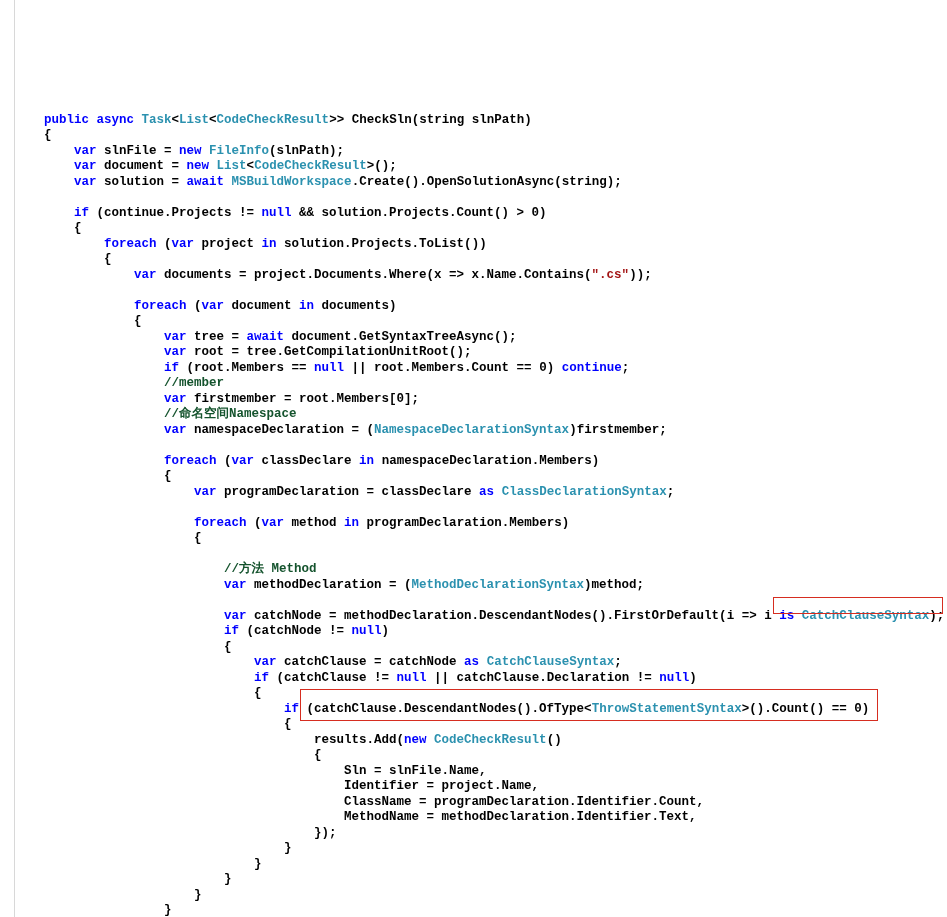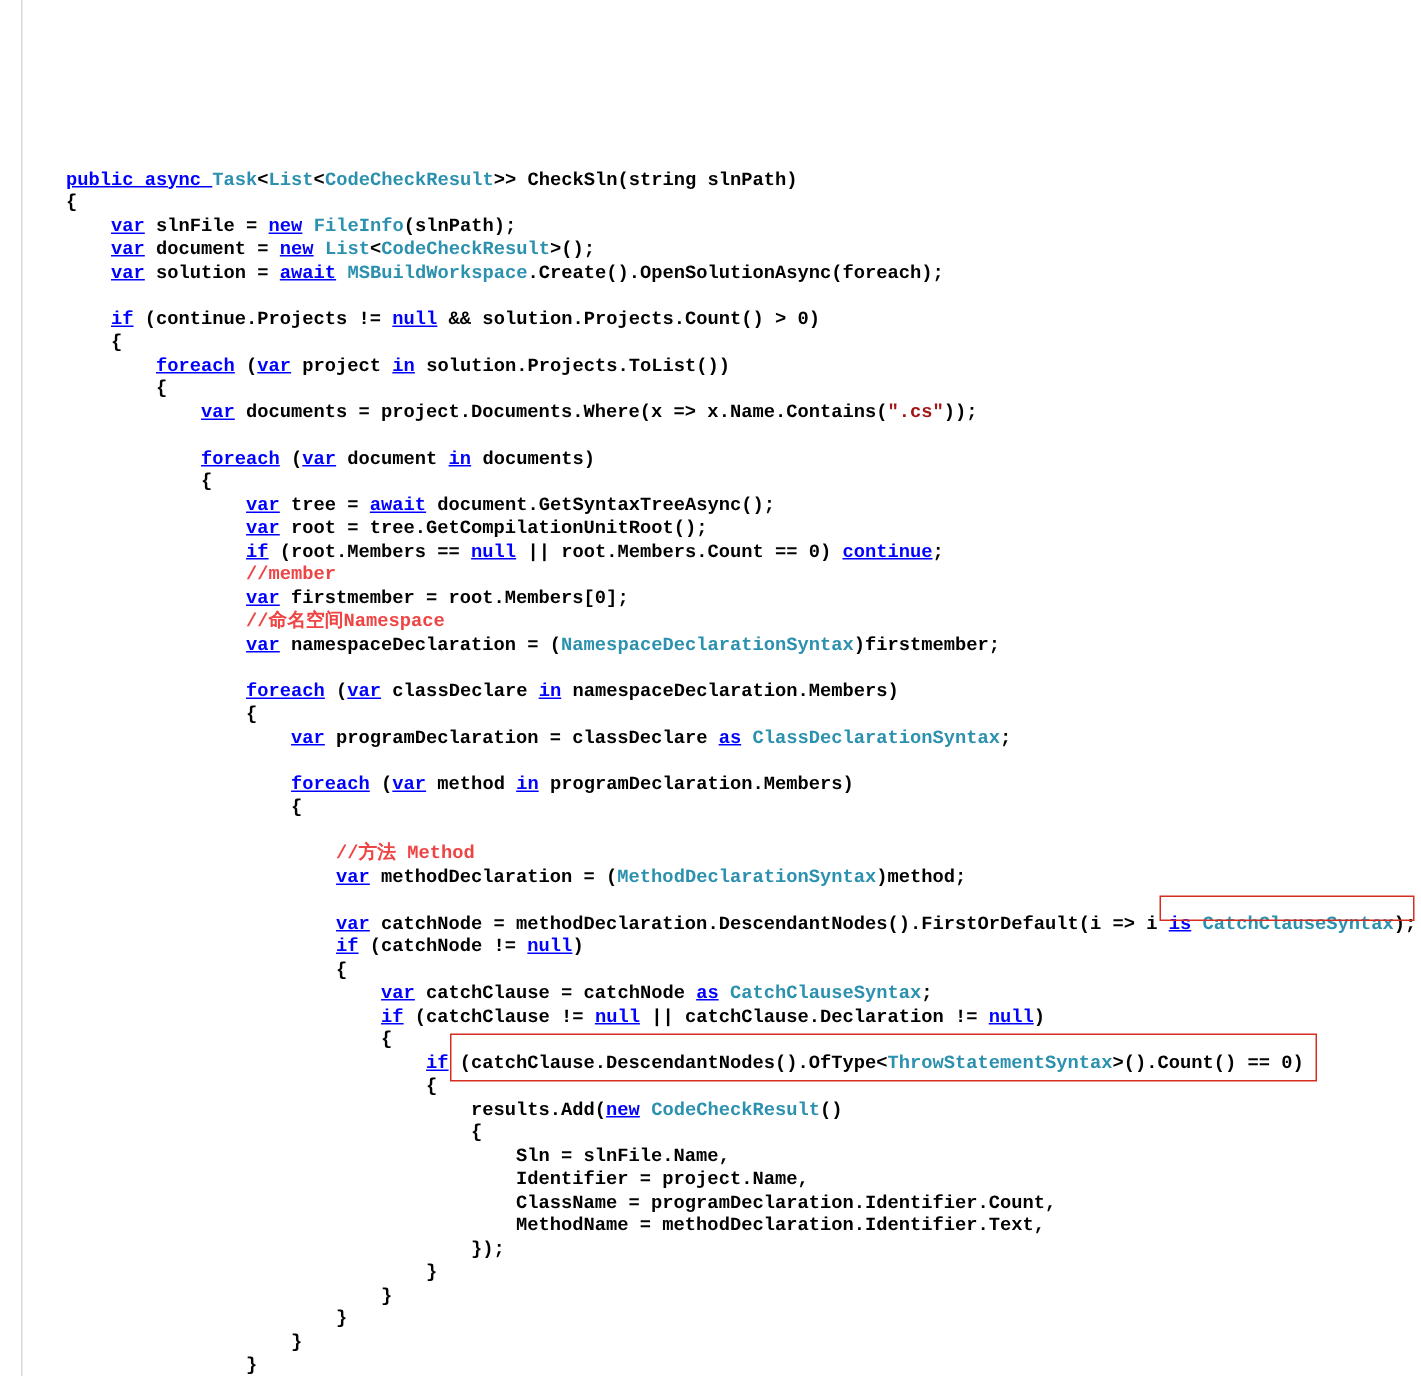--- a/index.html
+++ b/index.html
@@ -7,24 +7,24 @@
     padding: 4px 0 0 20px;
     font-family: Consolas, "Courier New", monospace;
     font-size: 12.5px;
     line-height: 15.5px;
     background: #ffffff;
     color: #000000;
     white-space: pre;
     font-weight: bold;
     position: relative;
   }
-  .k  { color: #0000ff; text-decoration: underline; }   
+  .k  { color: #0000ff; }   
   .t  { color: #2b91af; }   
   .s  { color: #a31515; }   
-  .c  { color: #ef4444; }
+  .c  { color: #14532d; }
   .gutter {
     position: absolute;
     left: 0;
     top: 0;
     bottom: 0;
     width: 14px;
     background: #ffffff;
     border-right: 1px solid #d8d8d8;
   }
   .code {
@@ -49,21 +49,21 @@
 
 
 
 <div class="gutter"></div>
 
 <div class="code">
 <span><span class="k">public async </span><span class="t">Task</span>&lt;<span class="t">List</span>&lt;<span class="t">CodeCheckResult</span><span>&gt;&gt; </span><span>CheckSln</span><span>(string slnPath)</span></span>
 <span>{</span>
 <span>    <span class="k">var</span> <span>slnFile = </span><span class="k">new</span> <span class="t">FileInfo</span><span>(slnPath);</span></span>
 <span>    <span class="k">var</span> <span>document = </span><span class="k">new</span> <span class="t">List</span>&lt;<span class="t">CodeCheckResult</span><span>&gt;();</span></span>
-<span>    <span class="k">var</span> <span>solution = </span><span class="k">await</span> <span class="t">MSBuildWorkspace</span><span>.Create().OpenSolutionAsync(foreach);</span></span>
+<span>    <span class="k">var</span> <span>solution = </span><span class="k">await</span> <span class="t">MSBuildWorkspace</span><span>.Create().OpenSolutionAsync(string);</span></span>
 <span> </span>
 <span>    <span class="k">if</span><span> (continue.Projects != </span><span class="k">null</span><span> &amp;&amp; solution.Projects.Count() &gt; 0)</span></span>
 <span>    {</span>
 <span>        <span class="k">foreach</span><span> (</span><span class="k">var</span><span> project </span><span class="k">in</span><span> solution.Projects.ToList())</span></span>
 <span>        {</span>
 <span>            <span class="k">var</span><span> documents = project.Documents.Where(x =&gt; x.Name.Contains(</span><span class="s">".cs"</span><span>));</span></span>
 <span> </span>
 <span>            <span class="k">foreach</span><span> (</span><span class="k">var</span><span> document </span><span class="k">in</span><span> documents)</span></span>
 <span>            {</span>
 <span>                <span class="k">var</span><span> tree = </span><span class="k">await</span><span> document.GetSyntaxTreeAsync();</span></span>

